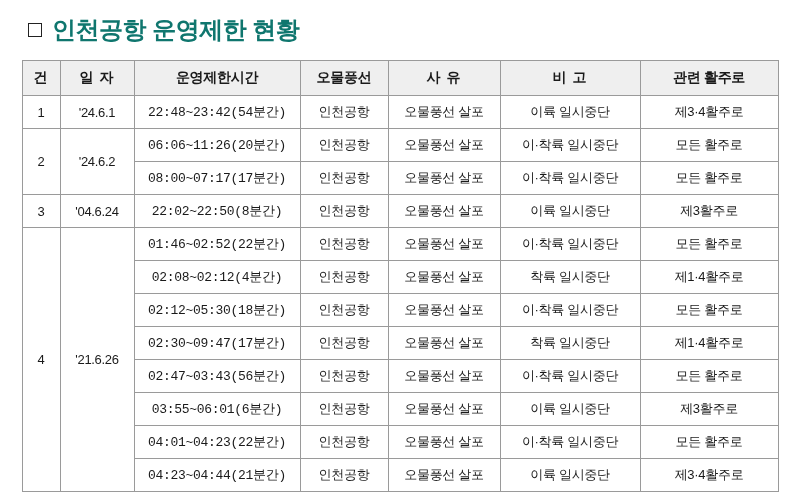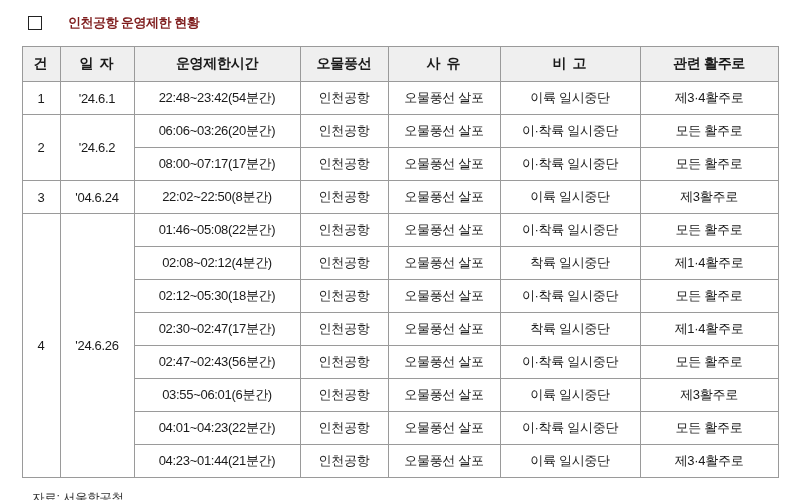--- a/index.html
+++ b/index.html
@@ -28,25 +28,24 @@
     margin: 4px 0 14px 14px;
   }
   .title-marker {
     width: 14px;
     height: 14px;
     border: 1.6px solid #222;
     box-sizing: border-box;
     flex: 0 0 auto;
   }
   .title-text {
-    font-size: 13px;
+    font-size: 24px;
     font-weight: bold;
     letter-spacing: -0.5px;
-    color: #7f1d1d;
-    margin-left: 16px;
+    color: #0f766e;
   }
   table.restriction {
     border-collapse: collapse;
     width: 756px;
     margin: 0 auto;
     table-layout: fixed;
   }
   table.restriction th,
   table.restriction td {
     border: 1px solid #9a9a9a;
@@ -67,20 +66,21 @@
     letter-spacing: 1px;
   }
   table.restriction thead th.tight {
     letter-spacing: -0.3px;
   }
   td.no-cell, td.date-cell {
     font-size: 13px;
   }
   td.time-cell {
     font-size: 12.5px;
+    font-family: Liberation Mono, monospace;
   }
   .source {
     margin: 12px 0 0 18px;
     font-size: 12.5px;
     color: #333;
     letter-spacing: -0.3px;
   }
   col.c-no { width: 38px; }
   col.c-date { width: 74px; }
   col.c-time { width: 166px; }
@@ -126,21 +126,21 @@
           <td class="date-cell" rowspan="1">'24.6.1</td>
           <td class="time-cell">22:48~23:42(54분간)</td>
           <td>인천공항</td>
           <td>오물풍선 살포</td>
           <td>이륙 일시중단</td>
           <td>제3·4활주로</td>
         </tr>
         <tr>
           <td class="no-cell" rowspan="2">2</td>
           <td class="date-cell" rowspan="2">'24.6.2</td>
-          <td class="time-cell">06:06~03:26(20분간)</td>
+          <td class="time-cell">06:06~11:26(20분간)</td>
           <td>인천공항</td>
           <td>오물풍선 살포</td>
           <td>이·착륙 일시중단</td>
           <td>모든 활주로</td>
         </tr>
         <tr>
           <td class="time-cell">08:00~07:17(17분간)</td>
           <td>인천공항</td>
           <td>오물풍선 살포</td>
           <td>이·착륙 일시중단</td>
@@ -150,71 +150,71 @@
           <td class="no-cell" rowspan="1">3</td>
           <td class="date-cell" rowspan="1">'04.6.24</td>
           <td class="time-cell">22:02~22:50(8분간)</td>
           <td>인천공항</td>
           <td>오물풍선 살포</td>
           <td>이륙 일시중단</td>
           <td>제3활주로</td>
         </tr>
         <tr>
           <td class="no-cell" rowspan="8">4</td>
-          <td class="date-cell" rowspan="8">'24.6.26</td>
-          <td class="time-cell">01:46~05:08(22분간)</td>
+          <td class="date-cell" rowspan="8">'21.6.26</td>
+          <td class="time-cell">01:46~02:52(22분간)</td>
           <td>인천공항</td>
           <td>오물풍선 살포</td>
           <td>이·착륙 일시중단</td>
           <td>모든 활주로</td>
         </tr>
         <tr>
           <td class="time-cell">02:08~02:12(4분간)</td>
           <td>인천공항</td>
           <td>오물풍선 살포</td>
           <td>착륙 일시중단</td>
           <td>제1·4활주로</td>
         </tr>
         <tr>
           <td class="time-cell">02:12~05:30(18분간)</td>
           <td>인천공항</td>
           <td>오물풍선 살포</td>
           <td>이·착륙 일시중단</td>
           <td>모든 활주로</td>
         </tr>
         <tr>
-          <td class="time-cell">02:30~02:47(17분간)</td>
+          <td class="time-cell">02:30~09:47(17분간)</td>
           <td>인천공항</td>
           <td>오물풍선 살포</td>
           <td>착륙 일시중단</td>
           <td>제1·4활주로</td>
         </tr>
         <tr>
-          <td class="time-cell">02:47~02:43(56분간)</td>
+          <td class="time-cell">02:47~03:43(56분간)</td>
           <td>인천공항</td>
           <td>오물풍선 살포</td>
           <td>이·착륙 일시중단</td>
           <td>모든 활주로</td>
         </tr>
         <tr>
           <td class="time-cell">03:55~06:01(6분간)</td>
           <td>인천공항</td>
           <td>오물풍선 살포</td>
           <td>이륙 일시중단</td>
           <td>제3활주로</td>
         </tr>
         <tr>
           <td class="time-cell">04:01~04:23(22분간)</td>
           <td>인천공항</td>
           <td>오물풍선 살포</td>
           <td>이·착륙 일시중단</td>
           <td>모든 활주로</td>
         </tr>
         <tr>
-          <td class="time-cell">04:23~01:44(21분간)</td>
+          <td class="time-cell">04:23~04:44(21분간)</td>
           <td>인천공항</td>
           <td>오물풍선 살포</td>
           <td>이륙 일시중단</td>
           <td>제3·4활주로</td>
         </tr>
       </tbody>
   </table>
 
   <div class="source">자료: 서울항공청</div>
 

